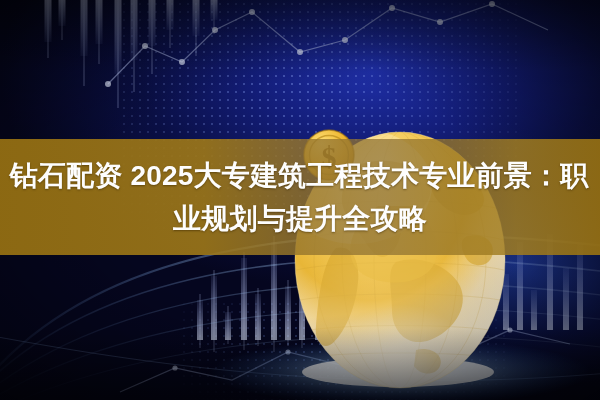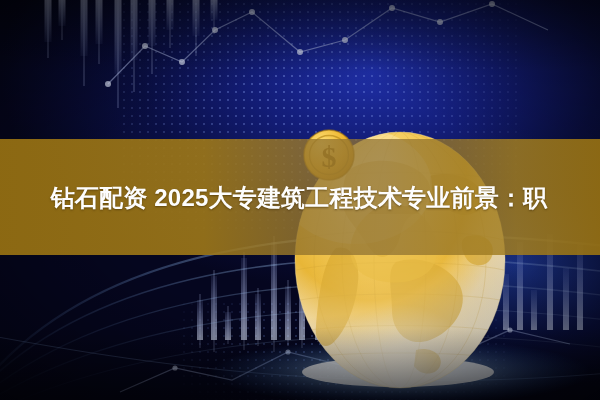--- a/index.html
+++ b/index.html
@@ -86,21 +86,21 @@
     left: 0;
     top: 139px;
     width: 600px;
     height: 116px;
     display: flex;
     flex-direction: column;
     align-items: center;
     justify-content: center;
     text-align: center;
     color: #fdfdfd;
-    font-size: 24px;
+    font-size: 28px;
     font-weight: bold;
     line-height: 43px;
     letter-spacing: .2px;
     text-shadow: 0 1px 2px rgba(60,40,0,0.55);
     padding: 0 26px;
     box-sizing: border-box;
   }
   .title-line { white-space: nowrap; }
   .title-line.l1 { margin-left: -2px; }
 </style>
@@ -310,15 +310,16 @@
                C 444 254 436 228 420 214 Z" fill="#e9bd47"></path>
       <path d="M378 206 L 412 206 L 420 214 L 368 214 Z" fill="#d9a930"></path>
     </g>
   </svg>
 
   <div class="bg-vignette"></div>
 
   <div class="title-band"></div>
   <div class="title-text">
     <span class="title-line l1">钻石配资 2025大专建筑工程技术专业前景：职</span>
+    <span class="title-line l2">业规划与提升全攻略</span>
   </div>
 
 </div>
 
 </body></html>

